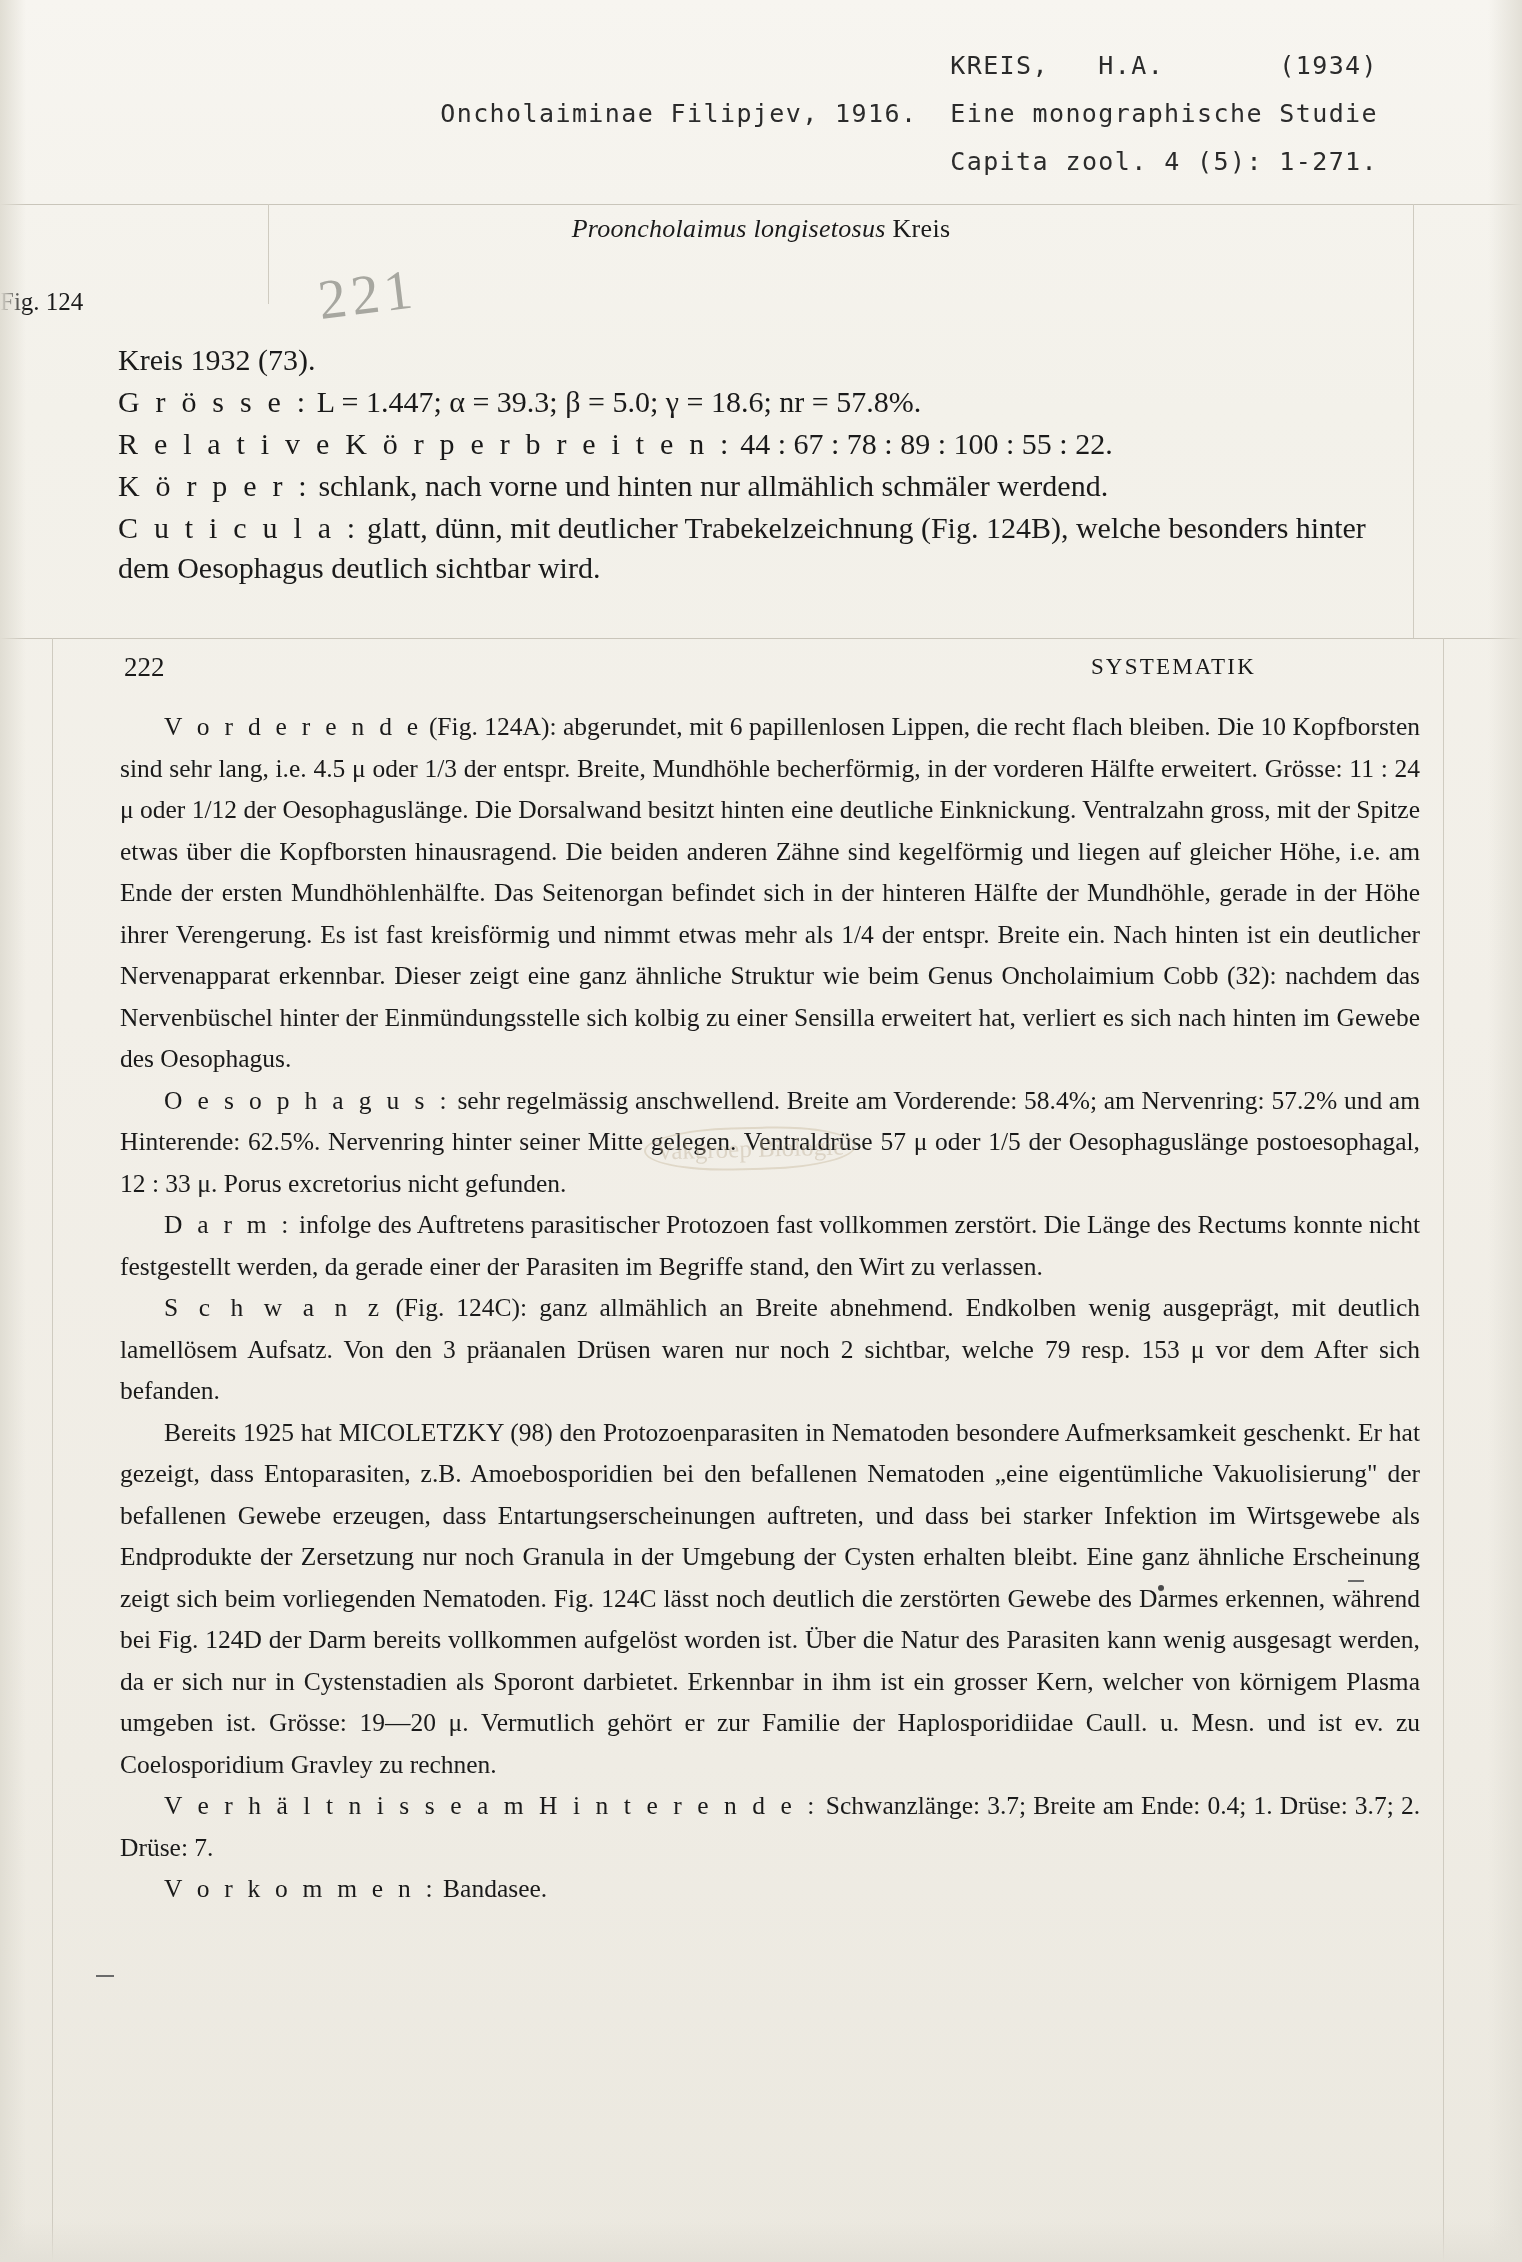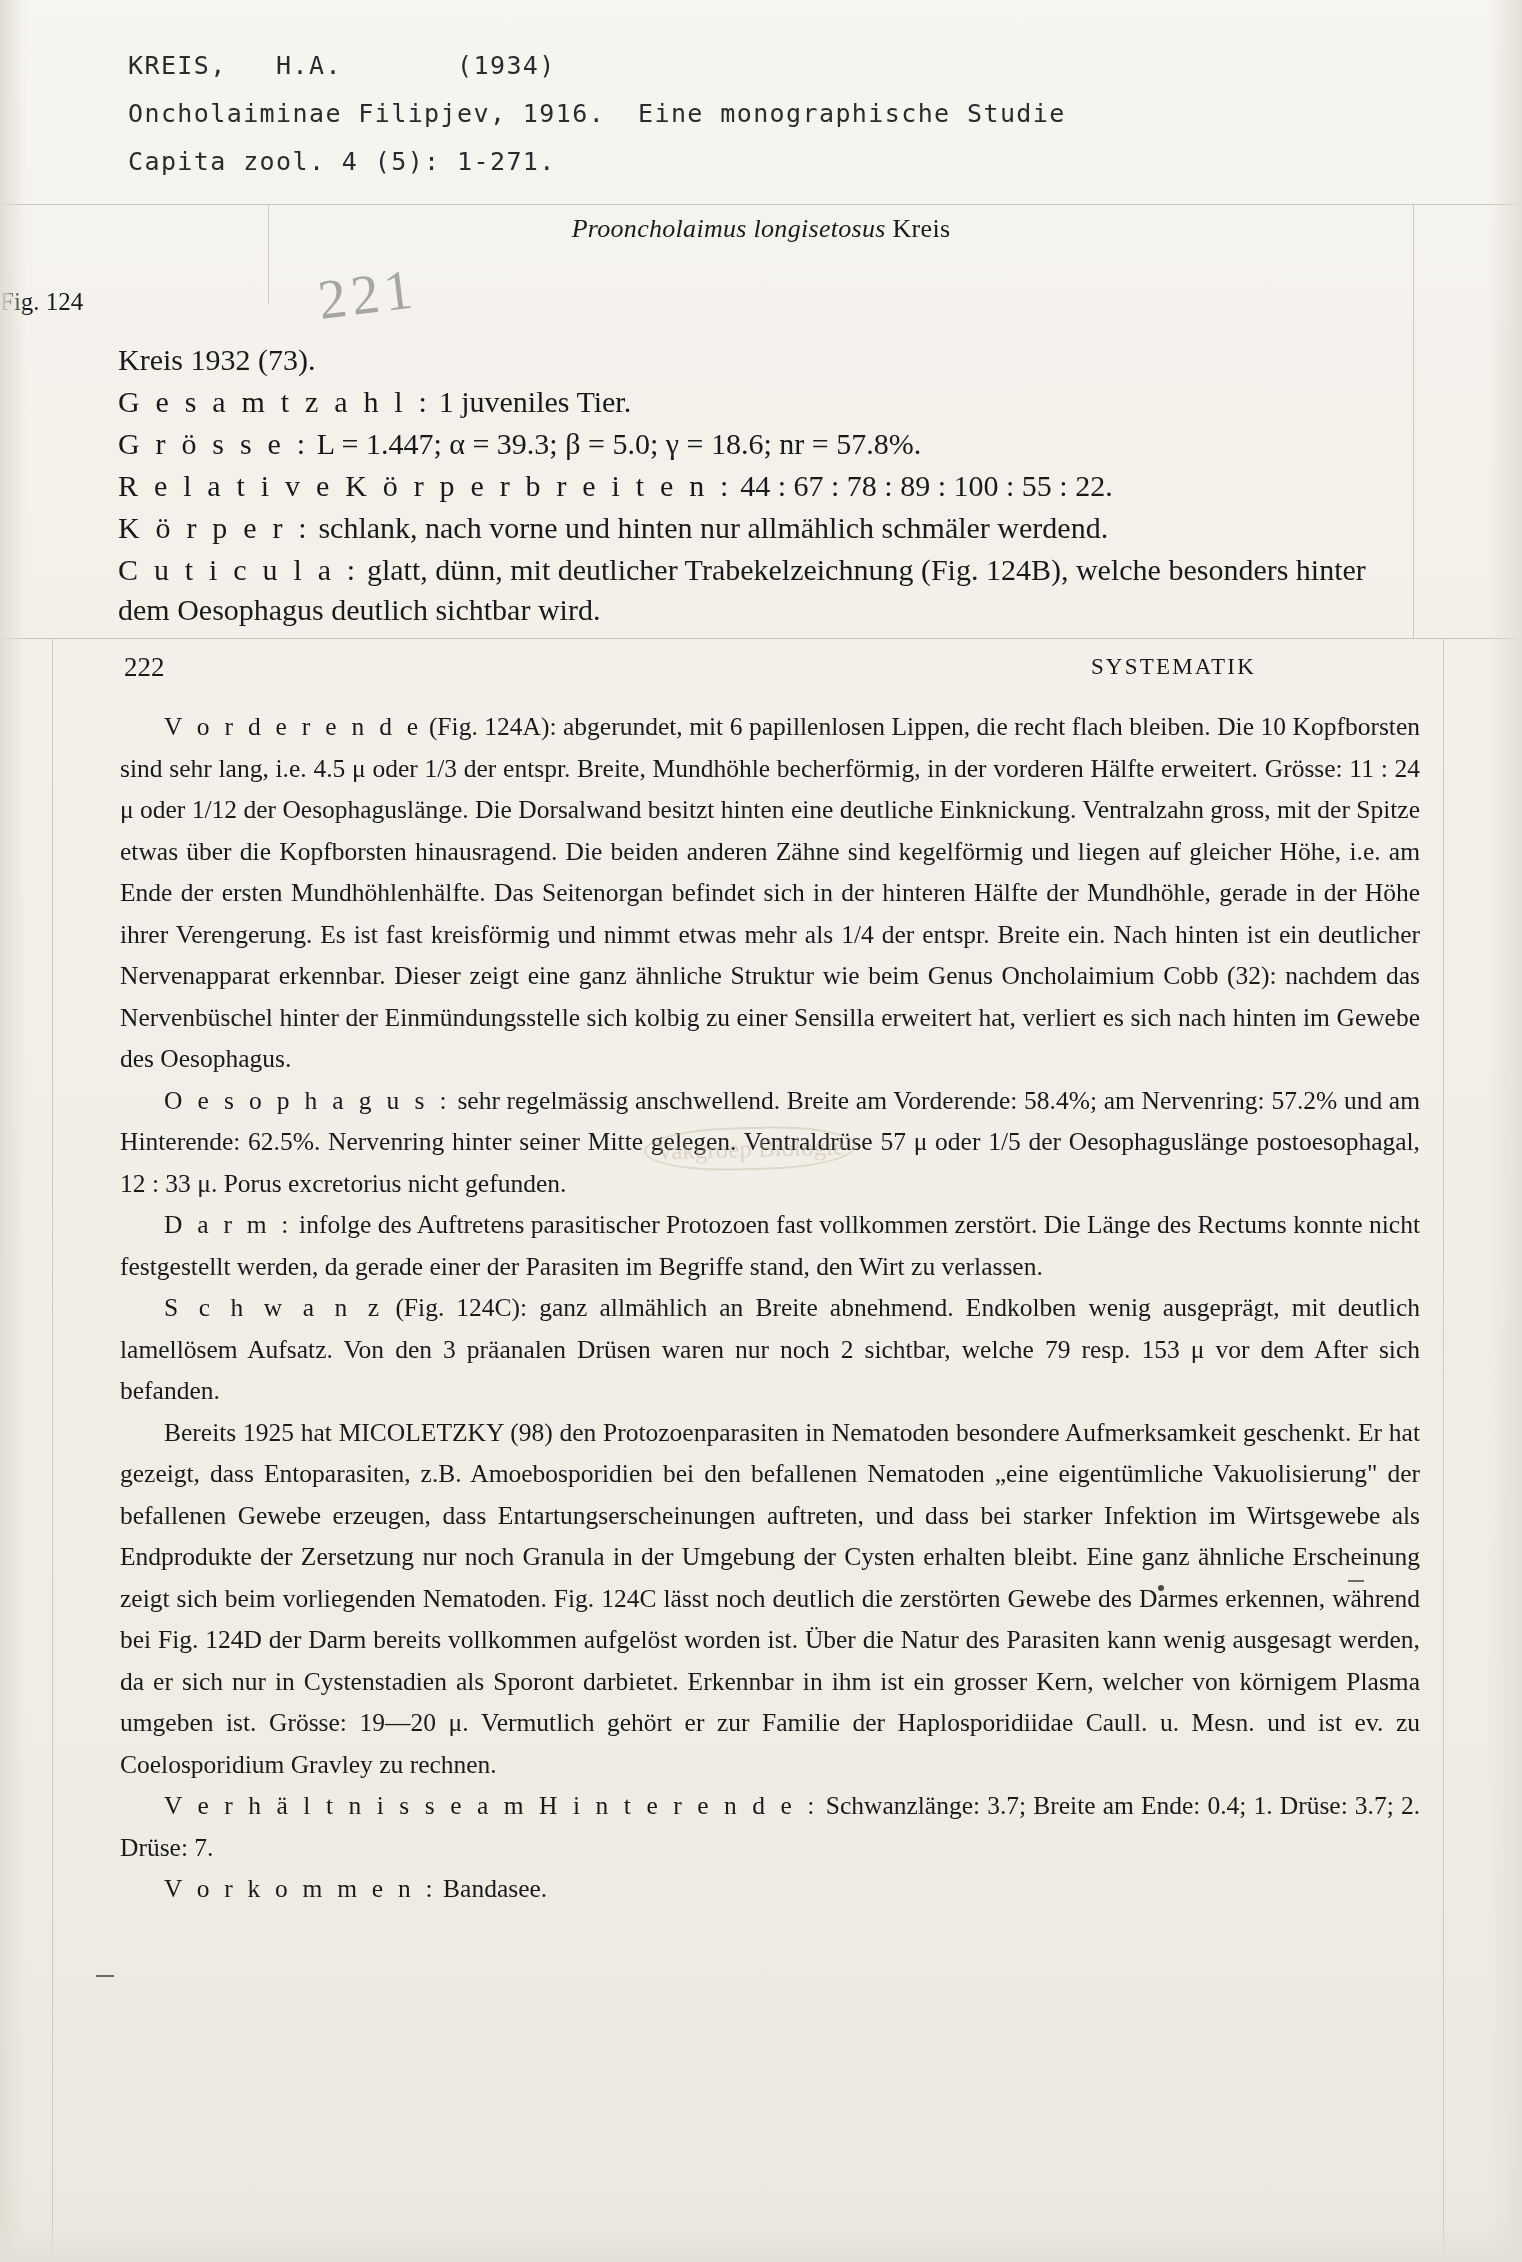--- a/index.html
+++ b/index.html
@@ -47,20 +47,21 @@
   .typed-block {
     position: absolute;
     left: 128px;
     top: 42px;
     width: 1250px;
     font-family: "DejaVu Sans Mono", monospace;
     font-size: 25px;
     line-height: 48px;
     letter-spacing: 1.4px;
     color: #2b2b2b;
+    text-align: right;
   }
   .typed-line { white-space: pre; }
 
   
   .seam {
     position: absolute;
     left: 0;
     width: 1522px;
     height: 1px;
     background: #c9c5ba;
@@ -219,24 +220,20 @@
     <span>Kreis</span>
   </div>
 
   <div class="pencil-number">221</div>
 
   <div class="fig-caption">Fig. 124</div>
 
   <div class="block-a">
     <p>Kreis 1932 (73).</p>
     <p>
-      <span class="lbl">G e s a m t z a h l :</span>
-      <span>1 juveniles Tier.</span>
-    </p>
-    <p>
       <span class="lbl">G r ö s s e :</span>
       <span>L = 1.447; α = 39.3; β = 5.0; γ = 18.6; nr = 57.8%.</span>
     </p>
     <p>
       <span class="lbl">R e l a t i v e   K ö r p e r b r e i t e n :</span>
       <span>44 : 67 : 78 : 89 : 100 : 55 : 22.</span>
     </p>
     <p>
       <span class="lbl">K ö r p e r :</span>
       <span>schlank, nach vorne und hinten nur allmählich schmäler werdend.</span>

